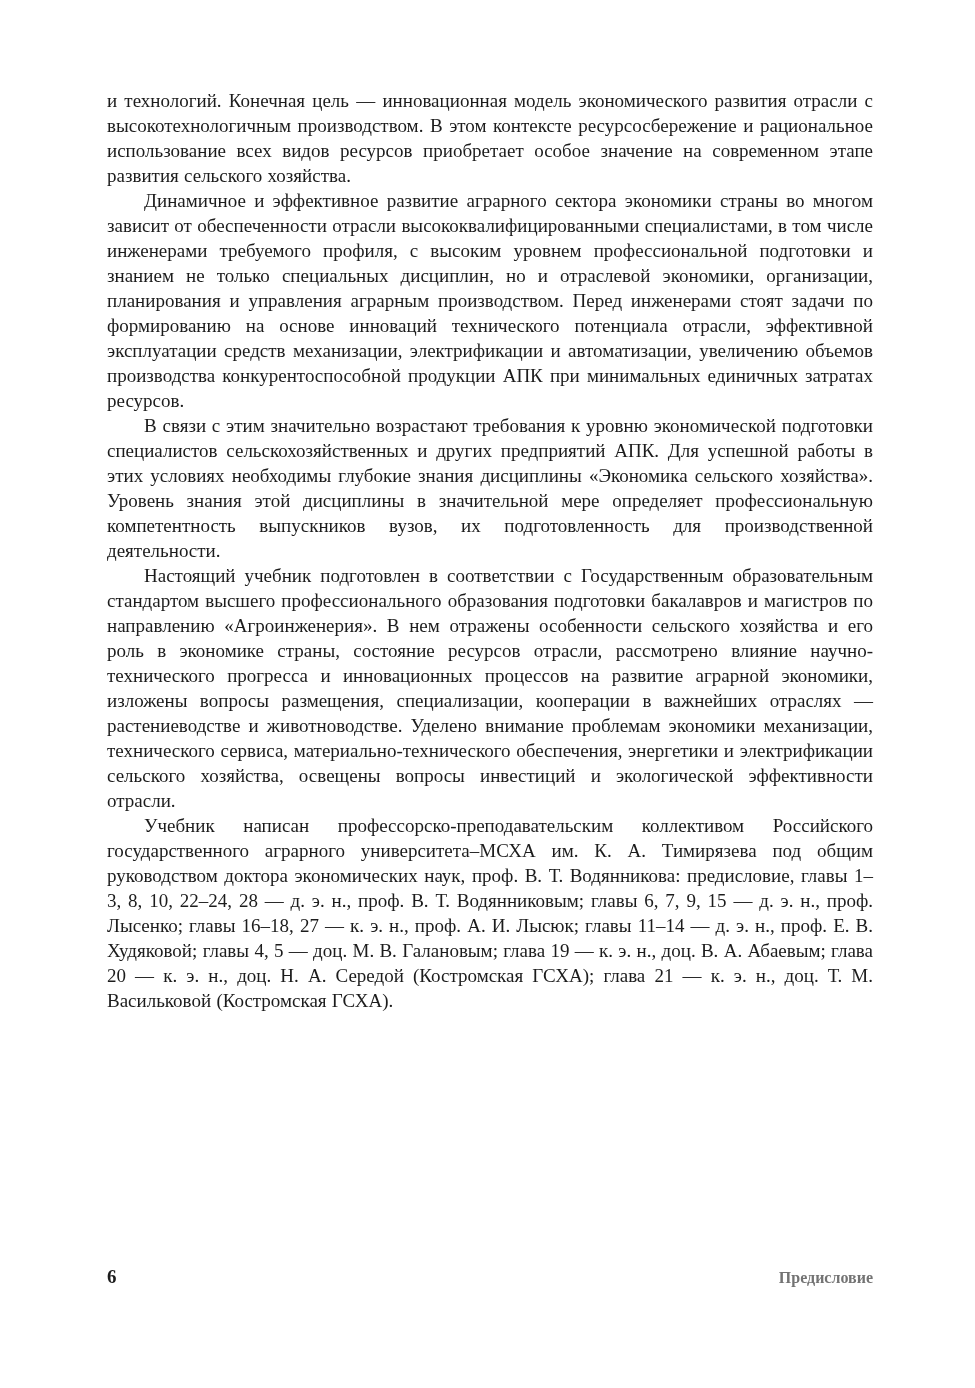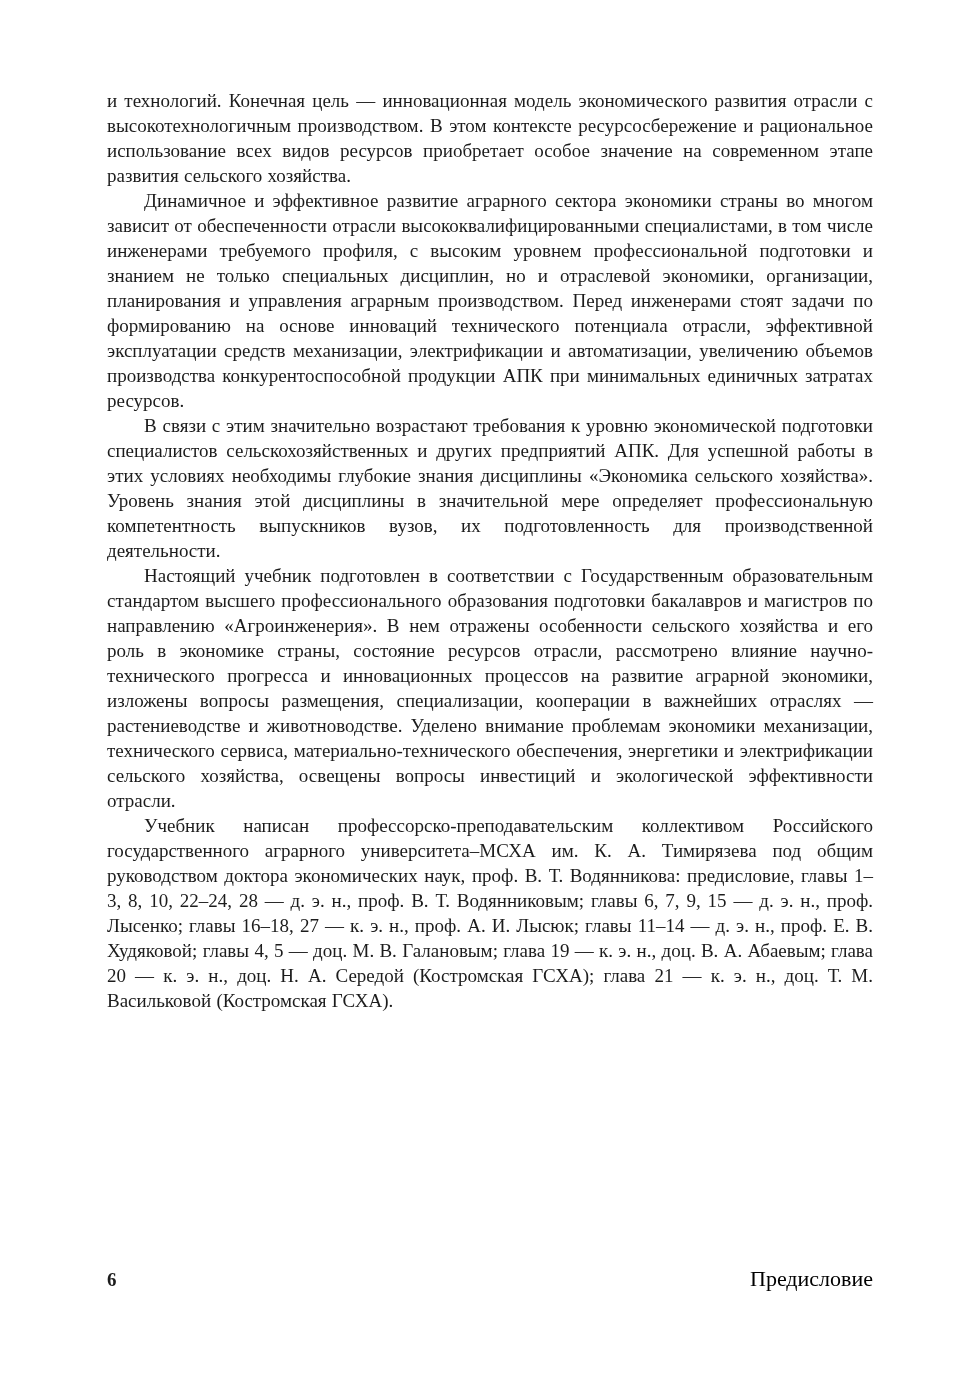--- a/index.html
+++ b/index.html
@@ -48,22 +48,23 @@
     display: flex;
     justify-content: space-between;
     align-items: baseline;
   }
   .page-num {
     font-size: 19px;
     font-weight: bold;
     color: #1c1c1c;
   }
   .running-title {
-    font-size: 22px;
-    color: #000000;
+    font-size: 16px;
+    color: #737373;
+    font-weight: bold;
   }
 </style>
 </head>
 <body>
 
 <div class="page">
   <div class="text-block">
     <p class="para no-indent">и технологий. Конечная цель — инновационная модель экономического развития отрасли с высокотехнологичным производством. В этом контексте ресурсосбережение и рациональное использование всех видов ресурсов приобретает особое значение на современном этапе развития сельского хозяйства.</p>
     <p class="para">Динамичное и эффективное развитие аграрного сектора экономики страны во многом зависит от обеспеченности отрасли высококвалифицированными специалистами, в том числе инженерами требуемого профиля, с высоким уровнем профессиональной подготовки и знанием не только специальных дисциплин, но и отраслевой экономики, организации, планирования и управления аграрным производством. Перед инженерами стоят задачи по формированию на основе инноваций технического потенциала отрасли, эффективной эксплуатации средств механизации, электрификации и автоматизации, увеличению объемов производства конкурентоспособной продукции АПК при минимальных единичных затратах ресурсов.</p>
     <p class="para">В связи с этим значительно возрастают требования к уровню экономической подготовки специалистов сельскохозяйственных и других предприятий АПК. Для успешной работы в этих условиях необходимы глубокие знания дисциплины «Экономика сельского хозяйства». Уровень знания этой дисциплины в значительной мере определяет профессиональную компетентность выпускников вузов, их подготовленность для производственной деятельности.</p>

